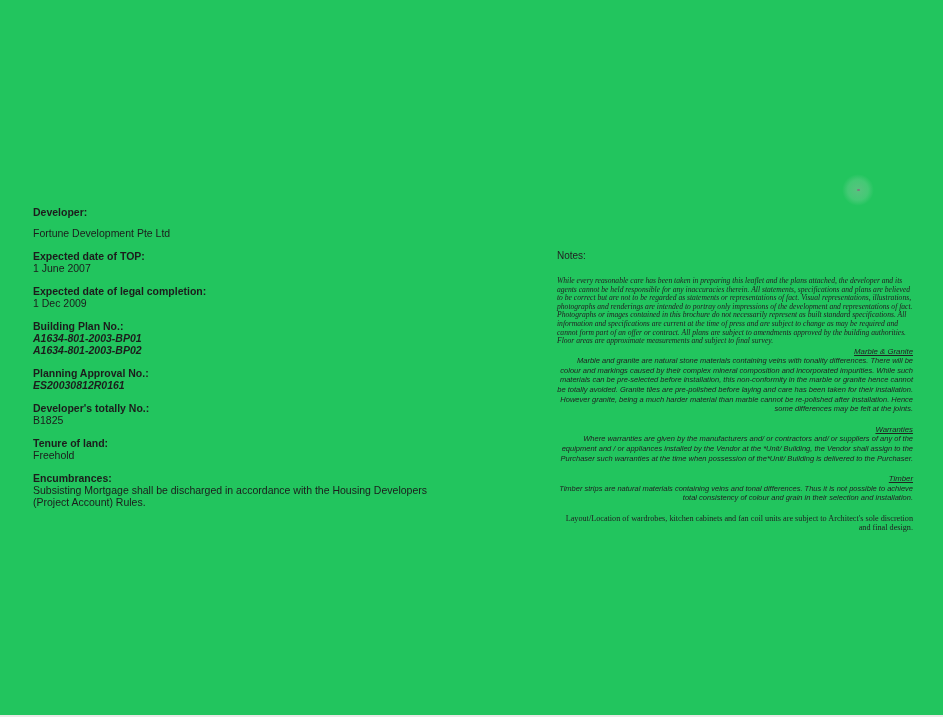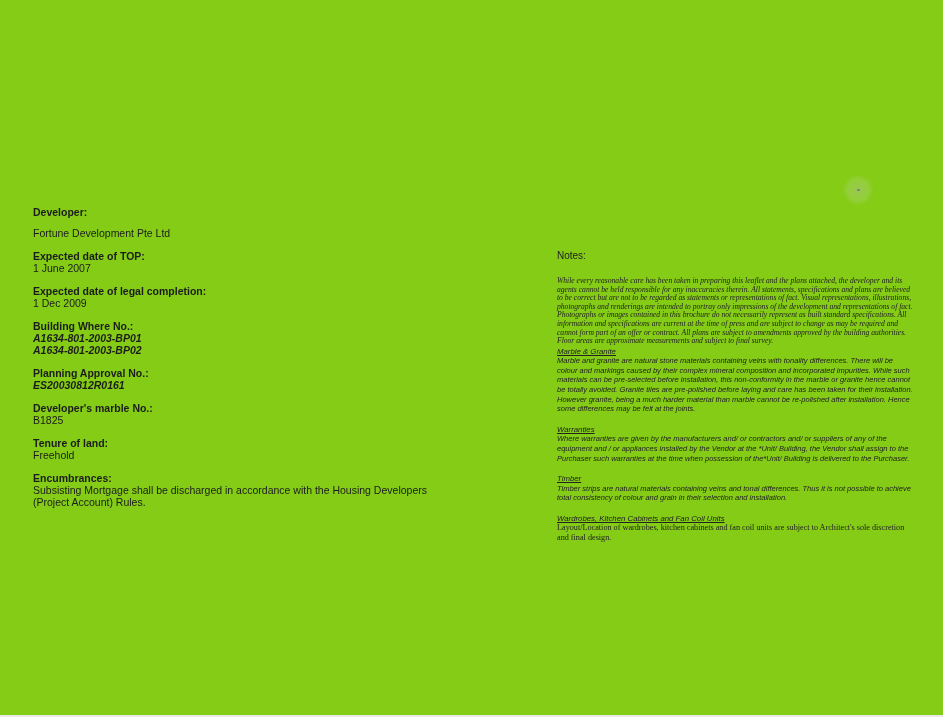--- a/index.html
+++ b/index.html
@@ -4,21 +4,21 @@
 <style>
   html, body {
     margin: 0;
     padding: 0;
     background: #ffffff;
   }
   .page {
     position: relative;
     width: 943px;
     height: 717px;
-    background: #84cc16;
+    background: #22c55e;
     overflow: hidden;
     color: #1e1e1e;
   }
 
   
   .left-col {
     position: absolute;
     left: 33px;
     top: 206px;
     width: 402px;
@@ -47,21 +47,21 @@
     line-height: 11px;
     margin-bottom: 16px;
   }
   .disclaimer {
     font-family: "Liberation Serif", serif;
     font-style: italic;
     font-size: 7.6px;
     line-height: 8.6px;
     margin-bottom: 1px;
   }
-  .note-section { margin-bottom: 11px; }
+  .note-section { margin-bottom: 11px; text-align: right; }
   .note-heading {
     font-family: "Liberation Sans", sans-serif;
     font-style: italic;
     text-decoration: underline;
     font-size: 7.8px;
     line-height: 9.5px;
   }
   .note-body-sans-italic {
     font-family: "Liberation Sans", sans-serif;
     font-style: italic;
@@ -120,32 +120,32 @@
       <div class="lc-label">Expected date of TOP:</div>
       <div class="lc-value">1 June 2007</div>
     </div>
 
     <div class="lc-section">
       <div class="lc-label">Expected date of legal completion:</div>
       <div class="lc-value">1 Dec 2009</div>
     </div>
 
     <div class="lc-section">
-      <div class="lc-label">Building Where No.:</div>
+      <div class="lc-label">Building Plan No.:</div>
       <div class="lc-value bold-italic">A1634-801-2003-BP01</div>
       <div class="lc-value bold-italic">A1634-801-2003-BP02</div>
     </div>
 
     <div class="lc-section">
       <div class="lc-label">Planning Approval No.:</div>
       <div class="lc-value bold-italic">ES20030812R0161</div>
     </div>
 
     <div class="lc-section">
-      <div class="lc-label">Developer's marble No.:</div>
+      <div class="lc-label">Developer's totally No.:</div>
       <div class="lc-value">B1825</div>
     </div>
 
     <div class="lc-section">
       <div class="lc-label">Tenure of land:</div>
       <div class="lc-value">Freehold</div>
     </div>
 
     <div class="lc-section">
       <div class="lc-label">Encumbrances:</div>
@@ -169,21 +169,20 @@
       <div class="note-heading">Warranties</div>
       <div class="note-body-sans-italic">Where warranties are given by the manufacturers and/ or contractors and/ or suppliers of any of the equipment and / or appliances installed by the Vendor at the *Unit/ Building, the Vendor shall assign to the Purchaser such warranties at the time when possession of the*Unit/ Building is delivered to the Purchaser.</div>
     </div>
 
     <div class="note-section">
       <div class="note-heading">Timber</div>
       <div class="note-body-sans-italic">Timber strips are natural materials containing veins and tonal differences. Thus it is not possible to achieve total consistency of colour and grain in their selection and installation.</div>
     </div>
 
     <div class="note-section">
-      <div class="note-heading">Wardrobes, Kitchen Cabinets and Fan Coil Units</div>
       <div class="note-body-serif">Layout/Location of wardrobes, kitchen cabinets and fan coil units are subject to Architect's sole discretion and final design.</div>
     </div>
 
   </div>
 
   <div class="scan-smudge"></div>
   <div class="scan-dot"></div>
   <div class="scan-bottom-edge"></div>
 
 </div>

